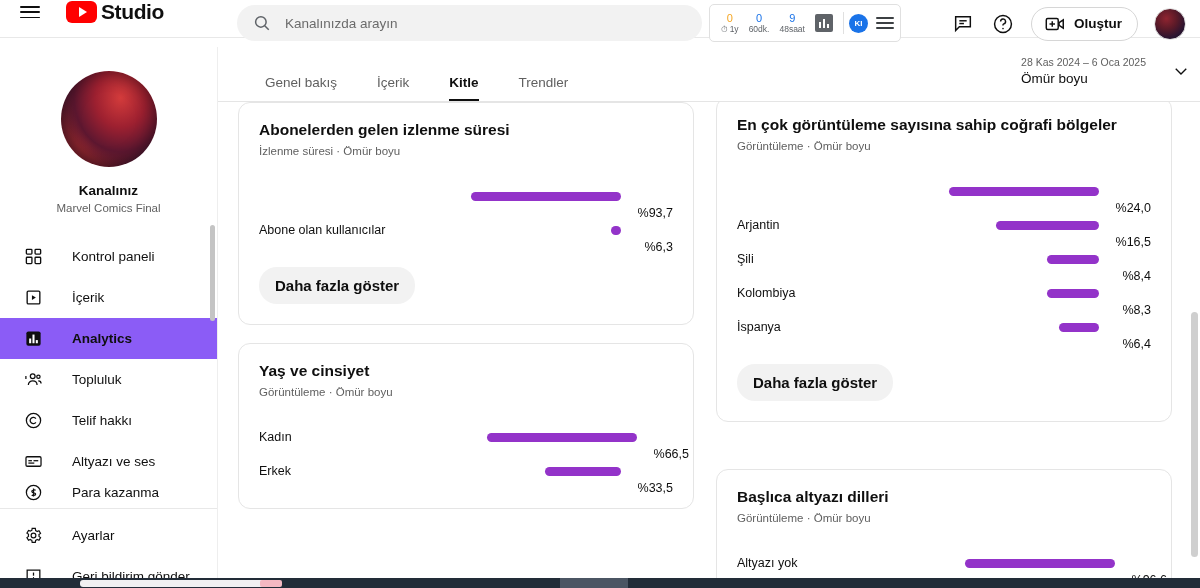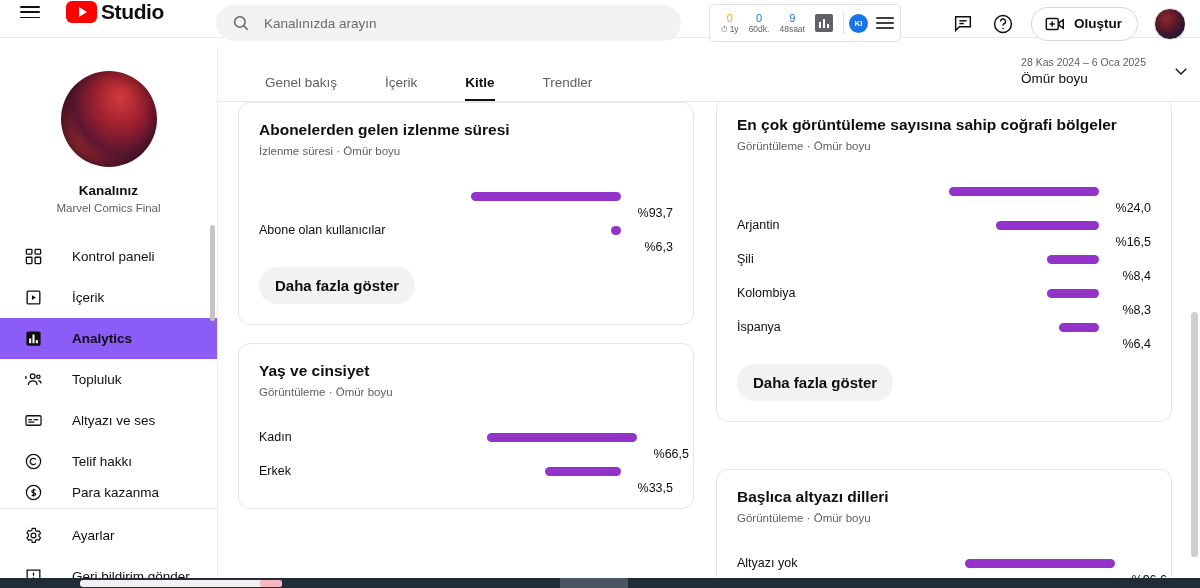--- a/index.html
+++ b/index.html
@@ -25,21 +25,21 @@
   .yt-play {
     width: 31px; height: 22px; background: #ff0000; border-radius: 6px;
     display: flex; align-items: center; justify-content: center; margin-right: 4px;
   }
   .yt-play::after {
     content: ""; border-left: 8px solid #fff; border-top: 5px solid transparent;
     border-bottom: 5px solid transparent; margin-left: 2px;
   }
   .brand-text { font-size: 21px; font-weight: 700; letter-spacing: -0.4px; color: #0f0f0f; }
   .search {
-    position: absolute; left: 216px; top: 5px; width: 465px; height: 36px;
+    position: absolute; left: 237px; top: 5px; width: 465px; height: 36px;
     background: #f2f2f2; border-radius: 18px; display: flex; align-items: center;
     cursor: text;
   }
   .search-icon { margin-left: 16px; width: 18px; height: 18px; flex: none; }
   .search-input {
     border: none; background: transparent; outline: none; margin-left: 14px;
     font-size: 13.5px; font-family: "Liberation Sans", sans-serif; color: #606060; width: 380px;
   }
   .search-input::placeholder { color: #6b6b6b; }
   
@@ -109,21 +109,21 @@
   }
   
   .content {
     position: absolute; left: 218px; top: 47px; width: 982px; height: 541px;
     background: #fff; overflow: hidden;
   }
   .tabsrow {
     position: absolute; top: 0; left: 0; width: 982px; height: 55px;
     border-bottom: 1px solid #e5e5e5; display: flex; align-items: flex-end;
   }
-  .tab-wrap { display: flex; gap: 8px; margin-left: 27px; }
+  .tab-wrap { display: flex; gap: 0; margin-left: 27px; }
   .tab-item { padding: 0 20px 11px 20px; cursor: pointer; position: relative; font-size: 13.5px; color: #606060; }
   .tab-item.active { color: #0f0f0f; font-weight: 600; }
   .tab-item.active::after {
     content: ""; position: absolute; bottom: 0; left: 20px; right: 20px; height: 2.5px; background: #0f0f0f;
   }
   .daterange {
     position: absolute; right: 10px; top: 9px; display: flex; align-items: center; gap: 26px; cursor: pointer;
   }
   .dr-texts { text-align: left; }
   .dr-top { font-size: 10.5px; color: #606060; }
@@ -297,36 +297,36 @@
           <circle cx="18.2" cy="8.6" r="2.1"></circle>
             <path d="M18 13.6c2 0 3.6 1.6 3.6 3.6"></path>
           <line x1="2.4" y1="7.5" x2="2.4" y2="11.5"></line>
         </svg>
         </span>
       <span>Topluluk</span>
     </div>
     <div class="navitem">
       <span class="ni">
         <svg width="19" height="19" viewBox="0 0 24 24" fill="none" stroke="#0f0f0f" stroke-width="1.6">
+          <circle cx="12" cy="12" r="9"></circle>
+          <path d="M15 9.6a4 4 0 1 0 0 4.8"></path>
+        </svg>
+        </span>
+      <span>Telif hakkı</span>
+    </div>
+    <div class="navitem">
+      <span class="ni">
+        <svg width="19" height="19" viewBox="0 0 24 24" fill="none" stroke="#0f0f0f" stroke-width="1.6">
           <rect x="2.5" y="6" width="19" height="12" rx="1.6"></rect>
           <line x1="5.5" y1="11" x2="10" y2="11"></line>
             <line x1="12" y1="11" x2="18" y2="11"></line>
           <line x1="5.5" y1="14" x2="13" y2="14"></line>
         </svg>
         </span>
       <span>Altyazı ve ses</span>
-    </div>
-    <div class="navitem">
-      <span class="ni">
-        <svg width="19" height="19" viewBox="0 0 24 24" fill="none" stroke="#0f0f0f" stroke-width="1.6">
-          <circle cx="12" cy="12" r="9"></circle>
-          <path d="M15 9.6a4 4 0 1 0 0 4.8"></path>
-        </svg>
-        </span>
-      <span>Telif hakkı</span>
     </div>
     <div class="navitem cut">
       <span class="ni">
         <svg width="19" height="19" viewBox="0 0 24 24" fill="none" stroke="#0f0f0f" stroke-width="1.6">
           <circle cx="12" cy="12" r="9"></circle>
             <path d="M12 7v10M14.6 9.3c-.6-.8-4.7-1.1-4.7 1.3 0 2.3 4.8 1.3 4.8 3.4 0 2.3-4.2 2-4.9 1.2"></path>
         </svg>
         </span>
       <span>Para kazanma</span>
     </div>

